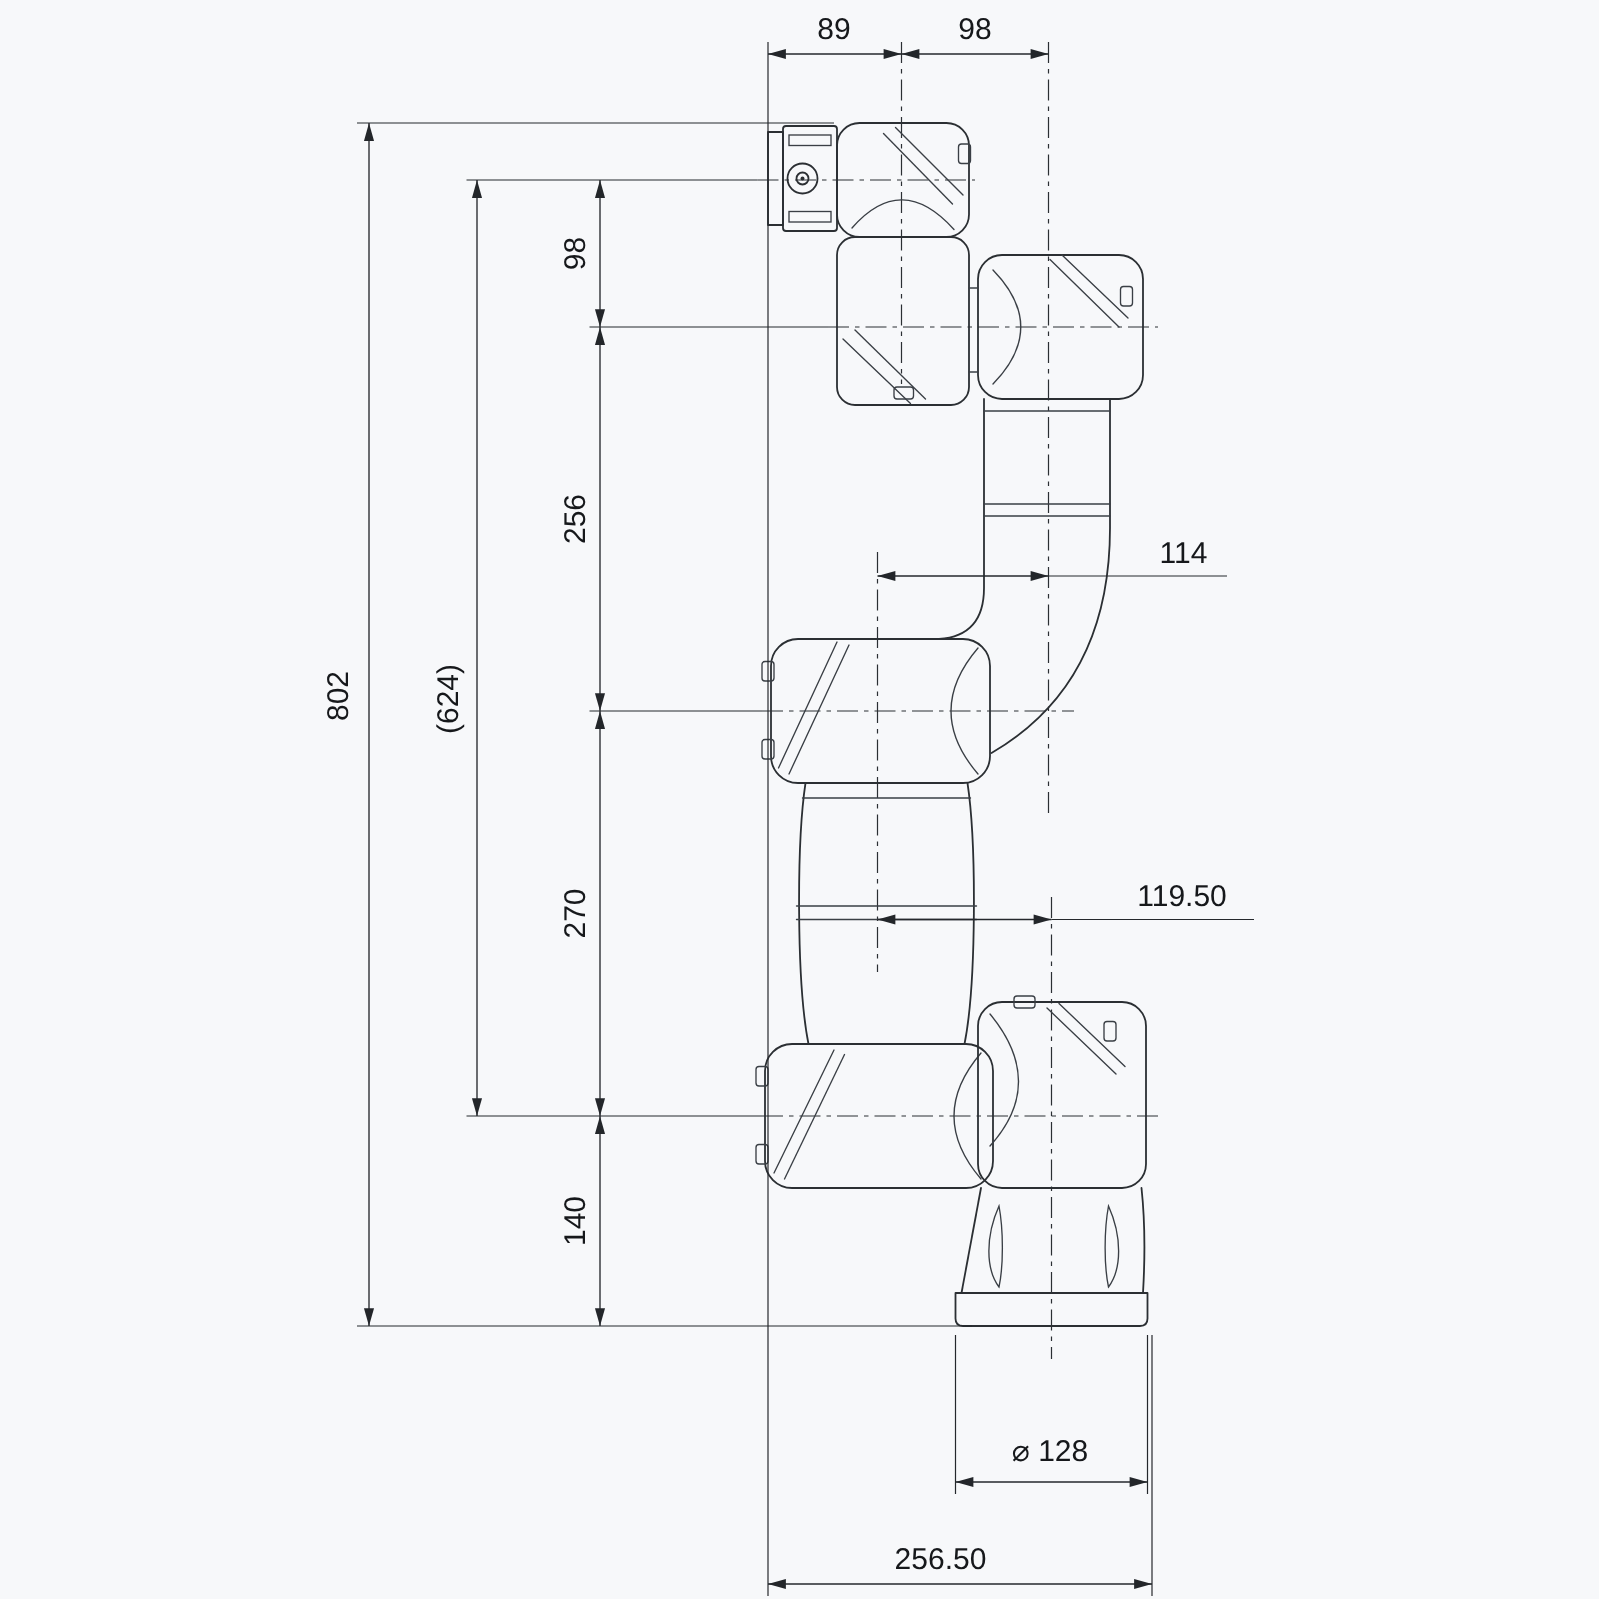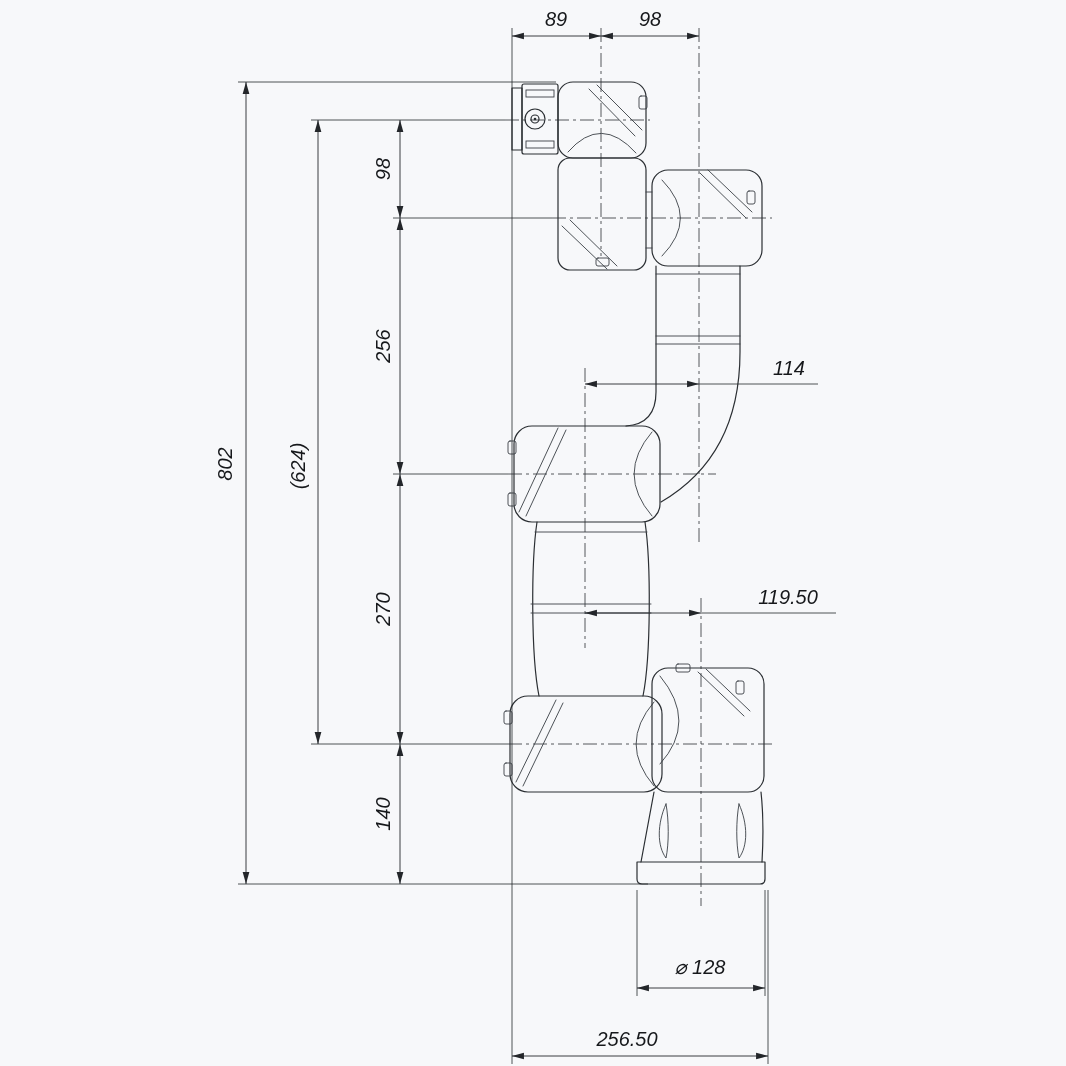--- a/index.html
+++ b/index.html
@@ -2,21 +2,21 @@
 <html><head>
 <meta charset="utf-8">
 <style>
   html,body{margin:0;padding:0;}
   body{
     width:1066px;height:1066px;
     background:#f7f8fa;
     font-family:"Liberation Sans", sans-serif;
     overflow:hidden;
   }
-  .stage{position:relative;width:914px;height:1066px;font-style:italic;}
+  .stage{position:relative;width:914px;height:1066px;}
   svg{display:block;}
   .outline{fill:none;stroke:#2b2f33;stroke-width:1.2;stroke-linecap:round;stroke-linejoin:round;}
   .thin{fill:none;stroke:#3a3f45;stroke-width:0.9;stroke-linecap:round;}
   .dim{fill:none;stroke:#25282c;stroke-width:0.9;}
   .ext{fill:none;stroke:#25282c;stroke-width:0.8;}
   .cl{fill:none;stroke:#2b2f33;stroke-width:0.8;stroke-dasharray:14 4 3 4;}
   text.dimtxt{font-family:"Liberation Sans", sans-serif;font-size:20px;fill:#16181b;}
 </style>
 </head>
 <body>

